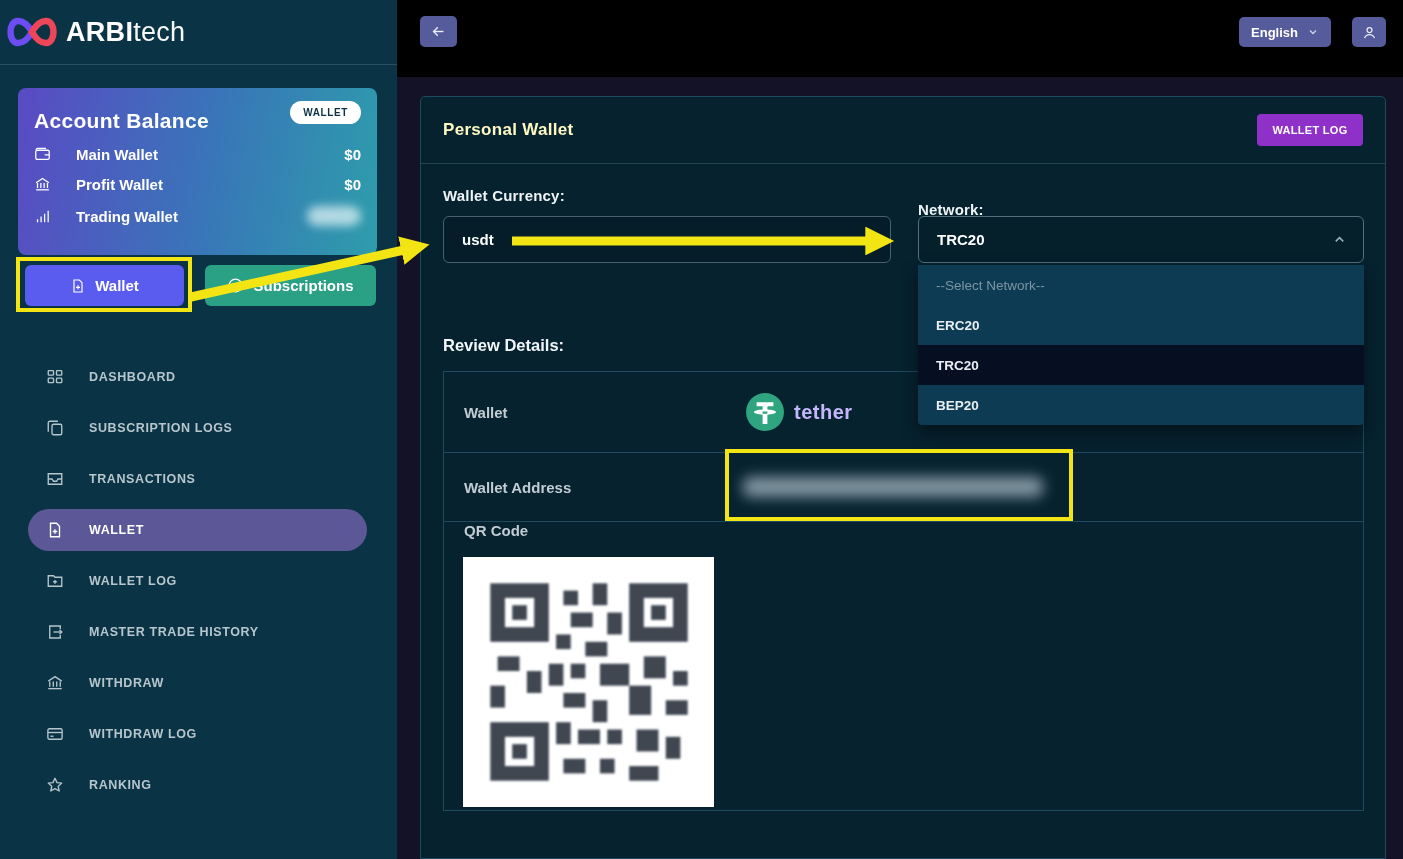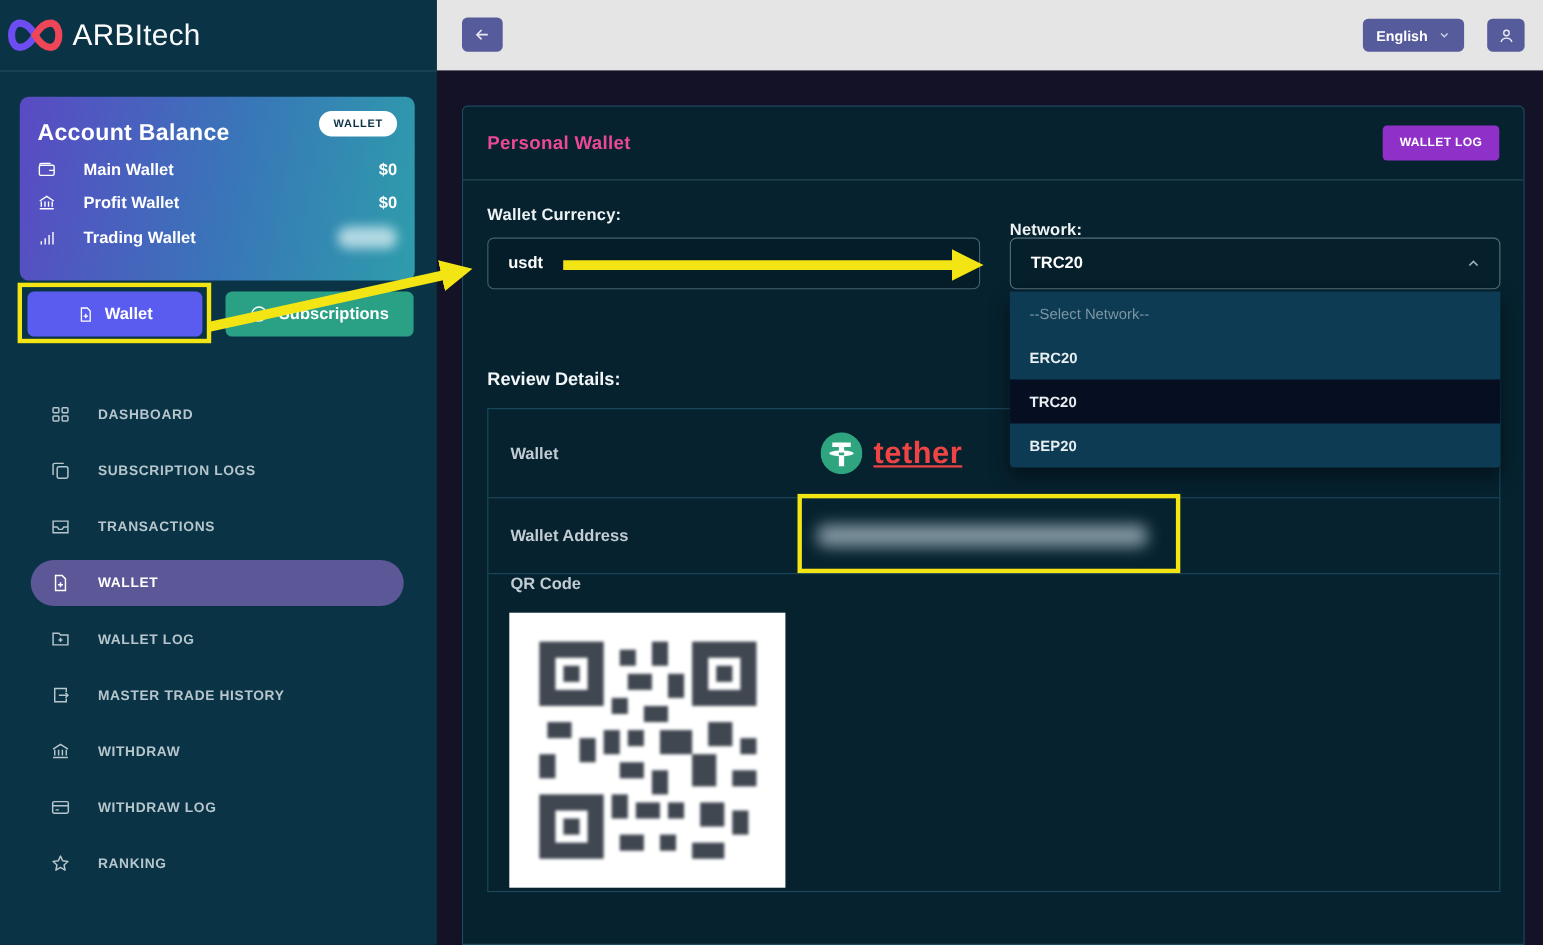--- a/index.html
+++ b/index.html
@@ -5,21 +5,21 @@
   * { margin:0; padding:0; box-sizing:border-box; }
   html,body { background:#141226; }
   .app {
     position:relative; width:1403px; height:859px; overflow:hidden;
     background:#141226; font-family:"Liberation Sans", sans-serif;
   }
   
   .sidebar { position:absolute; left:0; top:0; width:397px; height:859px; background:#0a3446; z-index:2; }
   .logo-area { height:65px; border-bottom:1px solid rgba(150,180,190,.22); display:flex; align-items:center; padding-left:6px; gap:8px; }
   .logo-text { font-size:27px; color:#fff; letter-spacing:.3px; }
-  .logo-text b { font-weight:normal; }
+  .logo-text b { font-weight:bold; }
   .logo-text span { font-weight:normal; opacity:.97; }
 
   .balance-card { position:absolute; left:18px; top:88px; width:359px; height:167px; border-radius:8px;
     background:linear-gradient(100deg,#5a4ac4 0%, #3877b8 55%, #2e9dab 100%); padding:13px 16px; color:#fff; }
   .bc-top { display:flex; justify-content:space-between; align-items:flex-start; }
   .bc-title { font-size:21px; font-weight:bold; margin-top:8px; letter-spacing:.3px; }
   .bc-badge { background:#fff; color:#0b3246; font-size:10px; font-weight:bold; padding:6px 13px; border-radius:14px; letter-spacing:.6px; }
   .bc-row { display:flex; align-items:center; gap:25px; margin-top:13px; font-weight:bold; font-size:15px; }
   .bc-row svg { flex:0 0 auto; }
   .bc-value { margin-left:auto; font-weight:bold; }
@@ -30,34 +30,34 @@
   .wallet-btn { left:25px; top:265px; width:159px; background:#5a5cf0; }
   .subs-btn { left:205px; top:265px; width:171px; background:#2aa085; }
 
   .nav { position:absolute; left:0; top:356px; width:397px; }
   .nav-item { height:42px; margin-bottom:9px; display:flex; align-items:center; gap:25px; padding-left:46px;
     color:#b7c5cc; cursor:pointer; }
   .nav-item .nav-label { font-size:12.5px; font-weight:bold; letter-spacing:.6px; }
   .nav-item.active { margin-left:28px; margin-right:30px; padding-left:18px; background:#5c5796; border-radius:21px; color:#fff; }
 
   
-  .topbar { position:absolute; left:397px; top:0; width:1006px; height:64px; background:#e5e5e5; }
+  .topbar { position:absolute; left:397px; top:0; width:1006px; height:77px; background:#000000; }
   .back-btn { position:absolute; left:23px; top:16px; width:37px; height:31px; background:#565b9b; border:none; border-radius:5px;
     color:#e9ebf5; display:flex; align-items:center; justify-content:center; cursor:pointer; }
   .lang-btn { position:absolute; right:72px; top:17px; height:30px; padding:0 12px; background:#565b9b; border:none; border-radius:5px;
     color:#fff; font-size:13px; font-weight:bold; display:flex; align-items:center; gap:9px; cursor:pointer; font-family:inherit; }
   .user-btn { position:absolute; right:17px; top:17px; width:34px; height:30px; background:#565b9b; border:none; border-radius:5px;
     color:#e9ebf5; display:flex; align-items:center; justify-content:center; cursor:pointer; }
 
   
   .card { position:absolute; left:420px; top:96px; width:966px; height:763px; background:#06222f;
     border:1px solid #1d4a5e; border-radius:5px 5px 0 0; }
   .card-header { height:67px; border-bottom:1px solid rgba(95,135,150,.35); display:flex; align-items:center;
     justify-content:space-between; padding:0 22px; }
-  .card-title { font-size:17px; font-weight:bold; color:#ec4899; letter-spacing:.3px; }
+  .card-title { font-size:17px; font-weight:bold; color:#fef9c3; letter-spacing:.3px; }
   .walletlog-btn { width:106px; height:32px; background:#8f31c9; border:none; border-radius:4px; color:#fff;
     font-size:11px; font-weight:bold; letter-spacing:.3px; cursor:pointer; font-family:inherit; }
 
   .field-label { position:absolute; font-size:15px; font-weight:bold; color:#eef3f5; letter-spacing:.2px; }
   .lbl-currency { left:22px; top:90px; }
   .lbl-network { left:497px; top:104px; }
   .currency-input { position:absolute; left:22px; top:119px; width:448px; height:47px; background:#041d28;
     border:1px solid #47626f; border-radius:6px; color:#fff; font-size:15px; font-weight:bold; padding-left:18px;
     font-family:inherit; outline:none; }
   .network-select { position:absolute; left:497px; top:119px; width:446px; height:47px; background:#051f2b;
@@ -77,21 +77,21 @@
   .review-table { position:absolute; left:22px; top:274px; width:921px; height:440px; border:1px solid #1d4a5e; }
   .review-row { display:flex; border-bottom:1px solid #1d4a5e; }
   .review-row:last-child { border-bottom:none; }
   .rr-wallet { height:81px; } .rr-address { height:69px; } .rr-qr { height:287px;flex-direction:column; }
   .review-label { width:283px; display:flex; align-items:center; padding-left:20px; color:#c2ccd2;
     font-weight:bold; font-size:15px; flex:0 0 auto; }
   .review-content { flex:1; display:flex; align-items:center; }
   .rr-qr .review-content { align-items:flex-start; }
 
   .tether-logo { display:flex; align-items:center; gap:10px; margin-left:19px; }
-  .tether-word { color:#ef4444; font-size:28px; font-weight:bold; letter-spacing:.5px;text-decoration:underline; }
+  .tether-word { color:#c4b5fd; font-size:20px; font-weight:bold; letter-spacing:.5px; }
   .blur-address { width:300px; height:20px; margin-left:16px; border-radius:7px; background:#a4b7c1; filter:blur(7px); opacity:.8; }
   .qr-box { width:251px; height:250px; background:#ffffff; margin-left:19px; margin-top:18px;
     display:flex; align-items:center; justify-content:center; }
 
   
   .hl-box { position:absolute; border:4px solid #f2e513; z-index:20; pointer-events:none; }
   .hl-wallet-btn { left:16px; top:257px; width:176px; height:55px; }
   .hl-address { left:725px; top:449px; width:348px; height:72px; }
   .arrow-overlay { position:absolute; left:0; top:0; width:1403px; height:859px; z-index:21; pointer-events:none; }
 </style>

